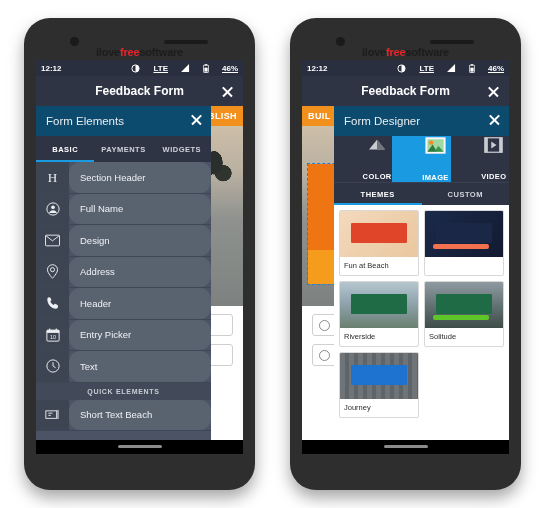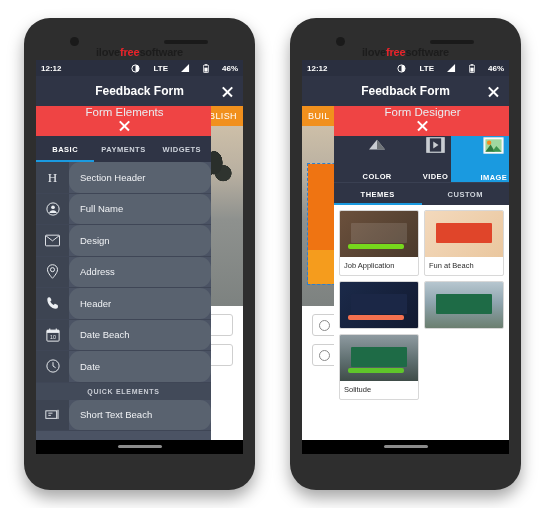--- a/index.html
+++ b/index.html
@@ -34,42 +34,42 @@
   .navbar{
     position:absolute;left:12px;bottom:36px;width:207px;height:14px;background:#000;
   }
   .navpill{position:absolute;left:50%;top:5px;margin-left:-22px;width:44px;height:3px;border-radius:2px;background:#8b8b8b;}
 
   
   .statusbar{
     height:16px;background:#2a2f3f;display:flex;align-items:center;
     justify-content:space-between;padding:0 5px;color:#fff;font-size:8px;font-weight:bold;
   }
-  .sb-right{display:flex;align-items:flex-start;gap:13px;}
+  .sb-right{display:flex;align-items:flex-start;gap:13px;text-decoration:underline;}
   .sb-ico{display:block;}
 
   
   .titlebar{
     height:30px;background:#2f3445;display:flex;align-items:center;
     justify-content:center;position:relative;
   }
   .titlebar .t{color:#fff;font-size:12px;font-weight:bold;}
   .titlebar .x{position:absolute;right:9px;top:8px;}
 
   .xicon{width:13px;height:13px;position:relative;display:inline-block;}
   .xicon:before,.xicon:after{
     content:"";position:absolute;left:0;top:6px;width:13px;height:1.6px;background:#fff;
   }
   .xicon:before{transform:rotate(45deg);}
   .xicon:after{transform:rotate(-45deg);}
 
   
   .bgapp{position:absolute;left:0;top:46px;width:207px;height:348px;overflow:hidden;background:#6d7274;}
   .bg-pubbar{height:20px;background:#f1901d;display:flex;align-items:center;justify-content:flex-end;padding-right:6px;}
-  .bg-pubbar span{color:#fff;font-size:9px;font-weight:normal;letter-spacing:.4px;}
+  .bg-pubbar span{color:#fff;font-size:9px;font-weight:bold;letter-spacing:.4px;}
   .bg-hero{position:relative;height:180px;
     background:
       linear-gradient(180deg,#cdbfa8 0%,#b9b0a1 26%,#8e918e 52%,#7d8280 100%);
   }
   .bg-hero .tree{
     position:absolute;right:6px;top:16px;width:46px;height:52px;
     background:
       radial-gradient(ellipse at 50% 40%, #2a2f2b 0 26%, transparent 27%),
       radial-gradient(ellipse at 30% 55%, #2f342f 0 18%, transparent 19%),
       radial-gradient(ellipse at 70% 60%, #2f342f 0 18%, transparent 19%);
@@ -82,21 +82,21 @@
   .bg-orange .ltail{position:absolute;left:0;bottom:0;width:110px;height:34px;background:#f59c1d;}
   .bg-white{background:#fff;height:148px;padding:8px 10px 0;box-sizing:border-box;}
   .bg-field{height:20px;border:1px solid #cfcfcf;border-radius:3px;margin-bottom:8px;display:flex;align-items:center;padding-left:6px;gap:5px;}
   .bg-radio{width:9px;height:9px;border:1.3px solid #8a8a8a;border-radius:50%;flex:none;}
   .bg-field .lab{font-size:8px;color:#5b5b5b;}
 
   
   .panel{position:absolute;top:46px;width:175px;height:348px;background:#4b5364;overflow:hidden;}
   .panel.l{left:0;}
   .panel.r{right:0;}
-  .panel-head{height:30px;background:#ef4444;display:flex;align-items:center;padding:0 8px 0 10px;justify-content:space-between;flex-direction:column;}
+  .panel-head{height:30px;background:#0c4a6e;display:flex;align-items:center;padding:0 8px 0 10px;justify-content:space-between;}
   .panel-head .ph-t{color:#e9ecef;font-size:11.5px;}
 
   
   .tabs{height:26px;background:#2f3445;display:flex;align-items:center;position:relative;}
   .tab{flex:1;text-align:center;color:#cfd4dc;font-size:7.5px;font-weight:bold;letter-spacing:.5px;}
   .tab.active{color:#ffffff;text-align:center;}
   .tab-underline{position:absolute;bottom:0;height:2.5px;background:#1a9ae0;}
 
   
   .rows{background:#4b5364;}
@@ -269,33 +269,33 @@
             <div class="ic">
               <svg width="14" height="14" viewBox="0 0 16 16">
                   <rect x="1" y="2.4" width="14" height="12.6" rx="1" fill="none" stroke="#eceff3" stroke-width="1.1"></rect>
                   <rect x="1" y="2.4" width="14" height="3.2" fill="#eceff3"></rect>
                   <rect x="3.6" y=".6" width="1.3" height="3" fill="#eceff3"></rect>
                   <rect x="11.1" y=".6" width="1.3" height="3" fill="#eceff3"></rect>
                   <text x="8" y="13" font-size="6" fill="#eceff3" text-anchor="middle" font-family="Liberation Sans, sans-serif">10</text>
                 </svg>
             </div>
             <div class="rest">
-                <span class="lb">Date Beach</span>
+                <span class="lb">Entry Picker</span>
               </div>
           </div>
 
           <div class="row">
             <div class="ic">
               <svg width="14" height="14" viewBox="0 0 16 16">
                   <circle cx="8" cy="8" r="7" fill="none" stroke="#eceff3" stroke-width="1.1"></circle>
                   <path d="M8 3.6V8l3 2" fill="none" stroke="#eceff3" stroke-width="1.1"></path>
                 </svg>
             </div>
             <div class="rest">
-                <span class="lb">Date</span>
+                <span class="lb">Text</span>
               </div>
           </div>
 
           <div class="divider">
             <span>QUICK ELEMENTS</span>
           </div>
 
           <div class="row">
             <div class="ic">
               <svg width="15" height="13" viewBox="0 0 18 14">
@@ -383,86 +383,86 @@
           <span><span class="xicon"></span></span>
         </div>
 
         <div class="modes">
           <div class="mode">
             <svg width="20" height="16" viewBox="0 0 22 18">
                 <path d="M2 14 L11 3 L20 14 Z" fill="#c9cdd2"></path>
                 <path d="M11 3 L20 14 L11 14 Z" fill="#6f7478"></path>
               </svg>
             <span class="ml">COLOR</span>
-          </div>
-          <div class="mode">
-            <svg width="19" height="16" viewBox="0 0 20 17">
-                <rect x="0.8" y="0.8" width="18.4" height="15.4" fill="none" stroke="#c9cdd2" stroke-width="1.3"></rect>
-                <rect x="0.8" y="0.8" width="3.2" height="15.4" fill="#c9cdd2"></rect>
-                <rect x="16" y="0.8" width="3.2" height="15.4" fill="#c9cdd2"></rect>
-                <path d="M7.6 4.8 L13.2 8.5 L7.6 12.2 Z" fill="#c9cdd2"></path>
-              </svg>
-            <span class="ml">VIDEO</span>
           </div>
           <div class="mode active">
             <svg width="21" height="17" viewBox="0 0 22 18">
                 <rect x="0.8" y="0.8" width="20.4" height="16.4" fill="#fff" stroke="#e8e8e8" stroke-width="1"></rect>
                 <rect x="2.4" y="2.4" width="17.2" height="13.2" fill="#9fd8a0"></rect>
                 <circle cx="6.4" cy="6" r="2.3" fill="#f58a1e"></circle>
                 <path d="M2.4 15.6 L8 8 L12.4 15.6 Z" fill="#2f7a3e"></path>
                 <path d="M9.6 15.6 L14 9.4 L19.6 15.6 Z" fill="#3d9450"></path>
               </svg>
             <span class="ml">IMAGE</span>
           </div>
+          <div class="mode">
+            <svg width="19" height="16" viewBox="0 0 20 17">
+                <rect x="0.8" y="0.8" width="18.4" height="15.4" fill="none" stroke="#c9cdd2" stroke-width="1.3"></rect>
+                <rect x="0.8" y="0.8" width="3.2" height="15.4" fill="#c9cdd2"></rect>
+                <rect x="16" y="0.8" width="3.2" height="15.4" fill="#c9cdd2"></rect>
+                <path d="M7.6 4.8 L13.2 8.5 L7.6 12.2 Z" fill="#c9cdd2"></path>
+              </svg>
+            <span class="ml">VIDEO</span>
+          </div>
         </div>
 
         <div class="subtabs">
           <div class="subtab active">THEMES</div>
           <div class="subtab">CUSTOM</div>
           <div class="subtab-underline"></div>
         </div>
 
         <div class="themegrid">
 
-          <div class="card">
-            <div class="thumb" style="background:linear-gradient(135deg,#6b503c,#4a3a2c);">
-              <div class="plate" style="background:rgba(255,255,255,.12);"></div>
-              <div class="bar" style="background:#76d81c;"></div>
-            </div>
-            <div class="cn">Job Application</div>
-          </div>
 
           <div class="card">
             <div class="thumb" style="background:linear-gradient(135deg,#f3d9bc,#eac79f);">
               <div class="plate" style="background:#e0452a;"></div>
             </div>
             <div class="cn">Fun at Beach</div>
           </div>
 
           <div class="card">
             <div class="thumb" style="background:linear-gradient(135deg,#1b2a4a,#121a30);">
               <div class="plate" style="background:#1b2746;"></div>
               <div class="bar" style="background:#f4714f;"></div>
             </div>
           </div>
 
           <div class="card">
             <div class="thumb" style="background:linear-gradient(180deg,#b6c6cf 0%,#8fa4ae 45%,#6b7f70 100%);">
               <div class="plate" style="background:#1e6b46;"></div>
             </div>
+            <div class="cn">Riverside</div>
           </div>
 
           <div class="card">
             <div class="thumb" style="background:linear-gradient(180deg,#8e9aa0 0%,#5f6f70 55%,#3f4c48 100%);">
               <div class="plate" style="background:#1e6b46;"></div>
               <div class="bar" style="background:#5fc62a;"></div>
             </div>
             <div class="cn">Solitude</div>
           </div>
 
+          <div class="card">
+            <div class="thumb" style="background:repeating-linear-gradient(90deg,#6e7478 0 5px,#5e6468 5px 9px);">
+              <div class="plate" style="background:#1e72d0;"></div>
+            </div>
+            <div class="cn">Journey</div>
+          </div>
 
         </div>
       </div>
     </div>
 
     <div class="navbar">
       <div class="navpill"></div>
     </div>
   </div>
 

